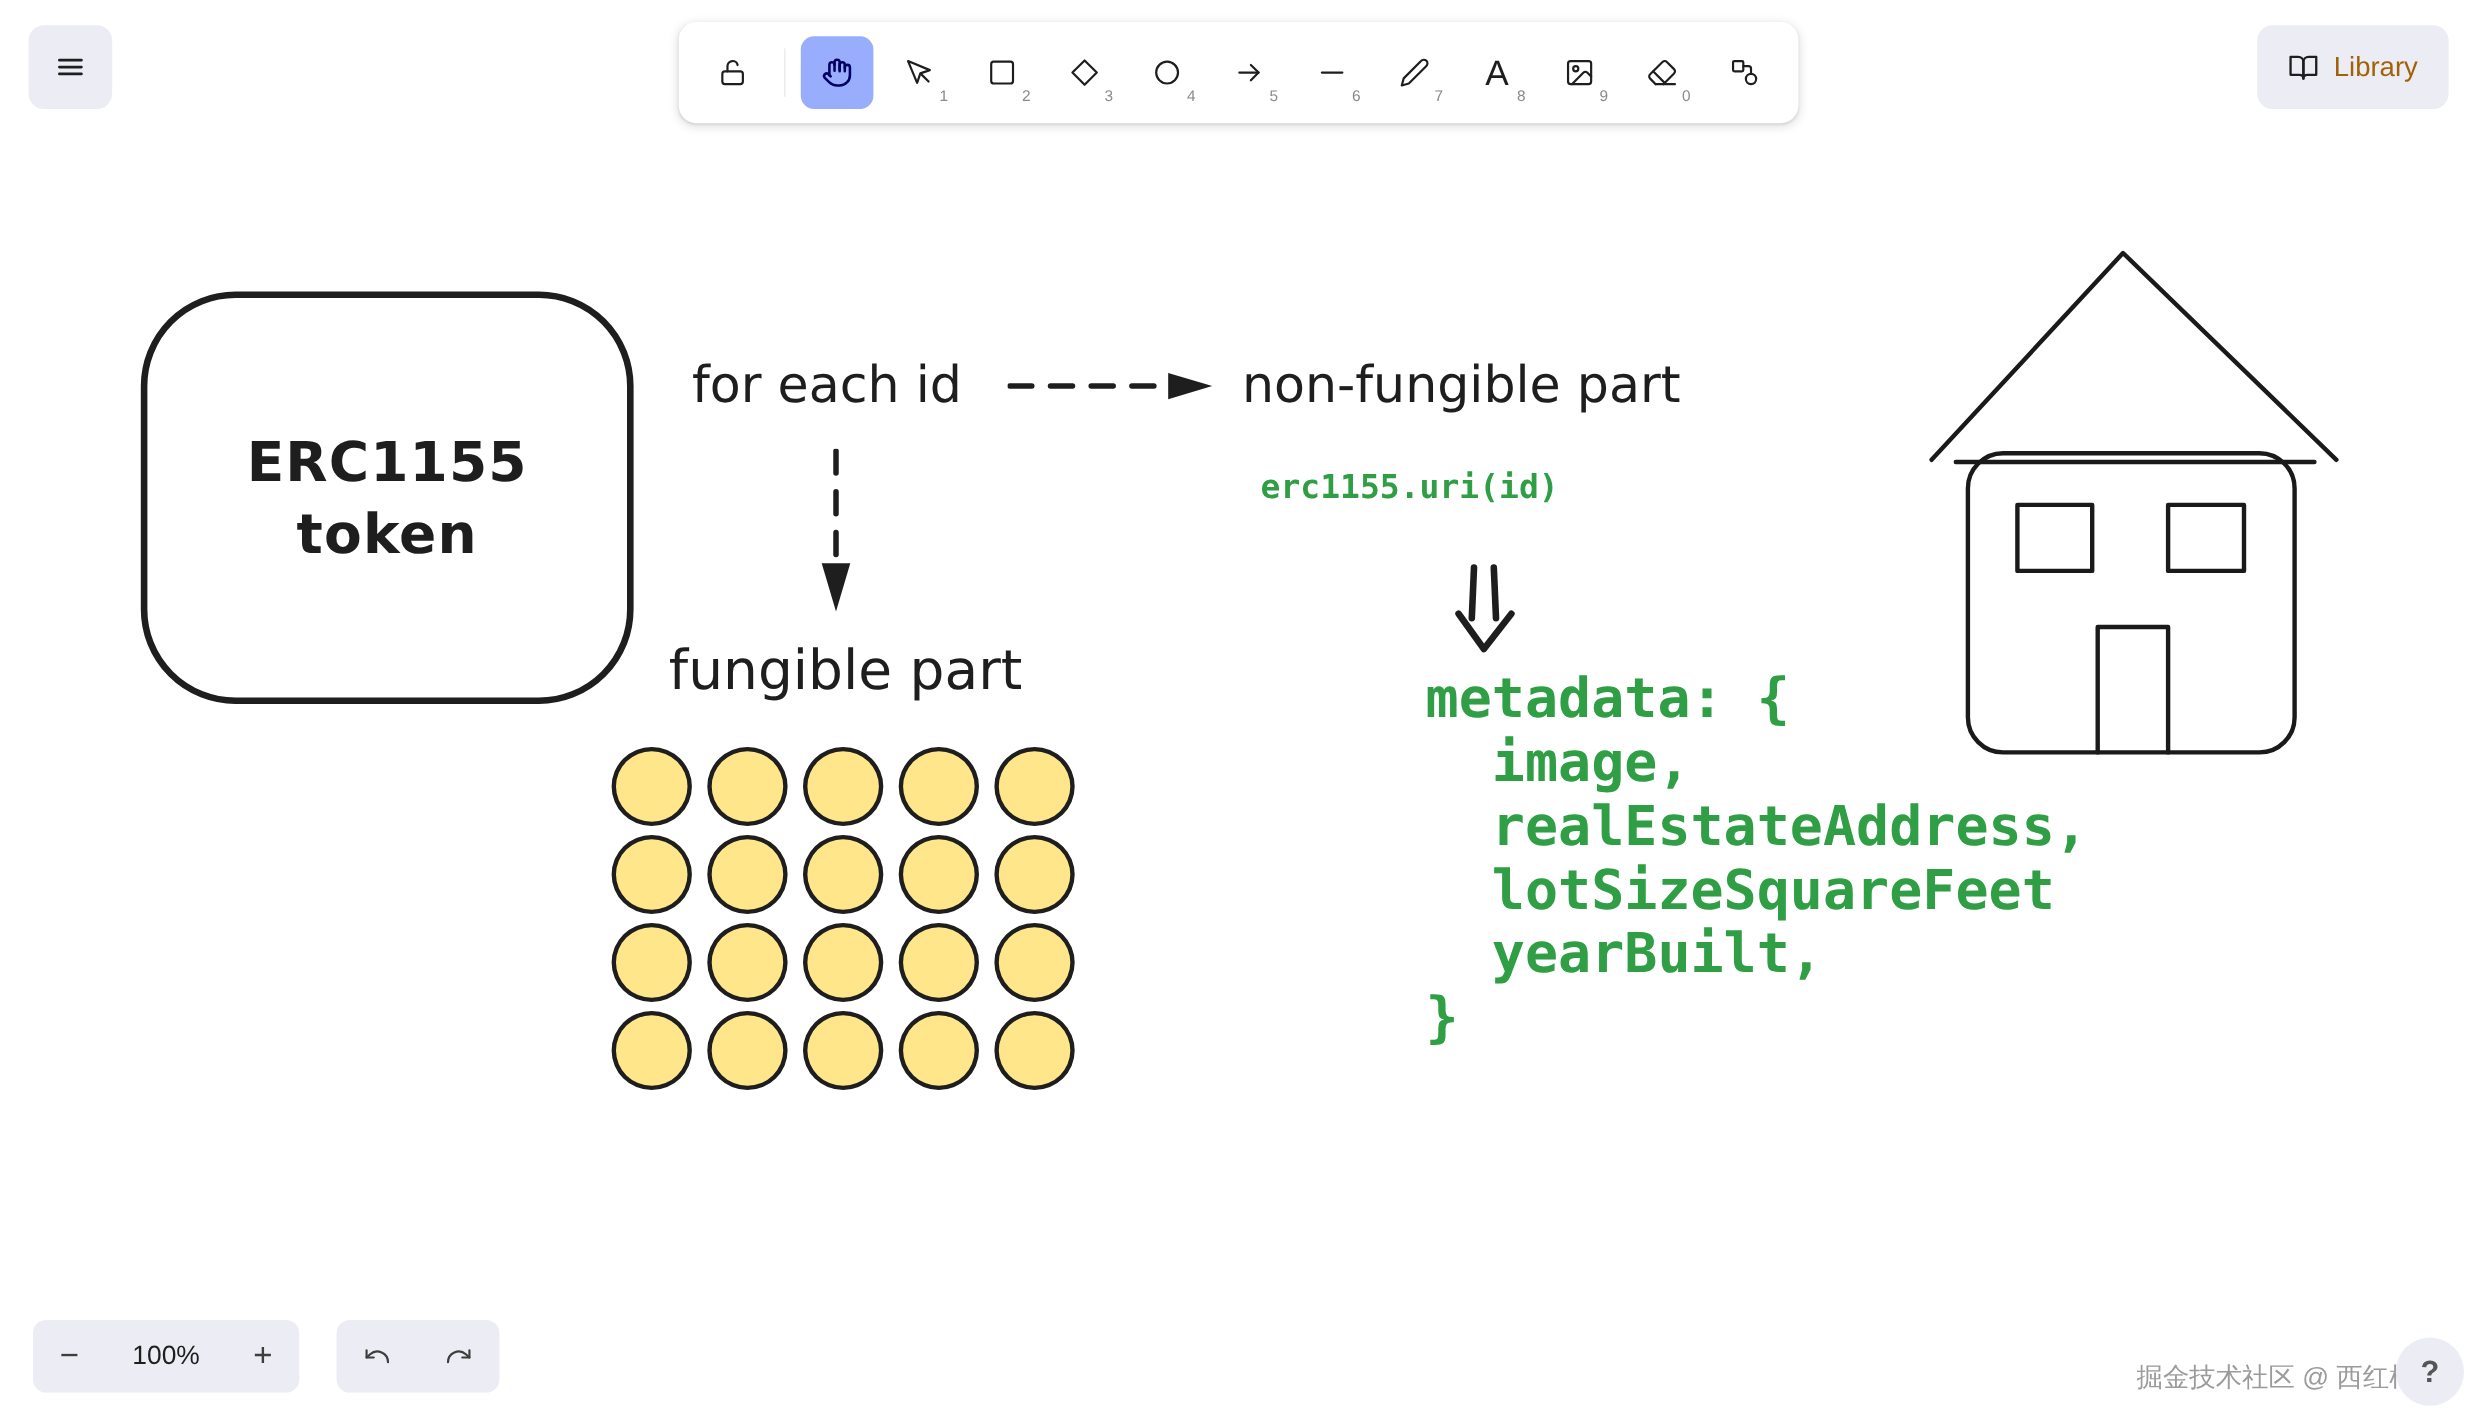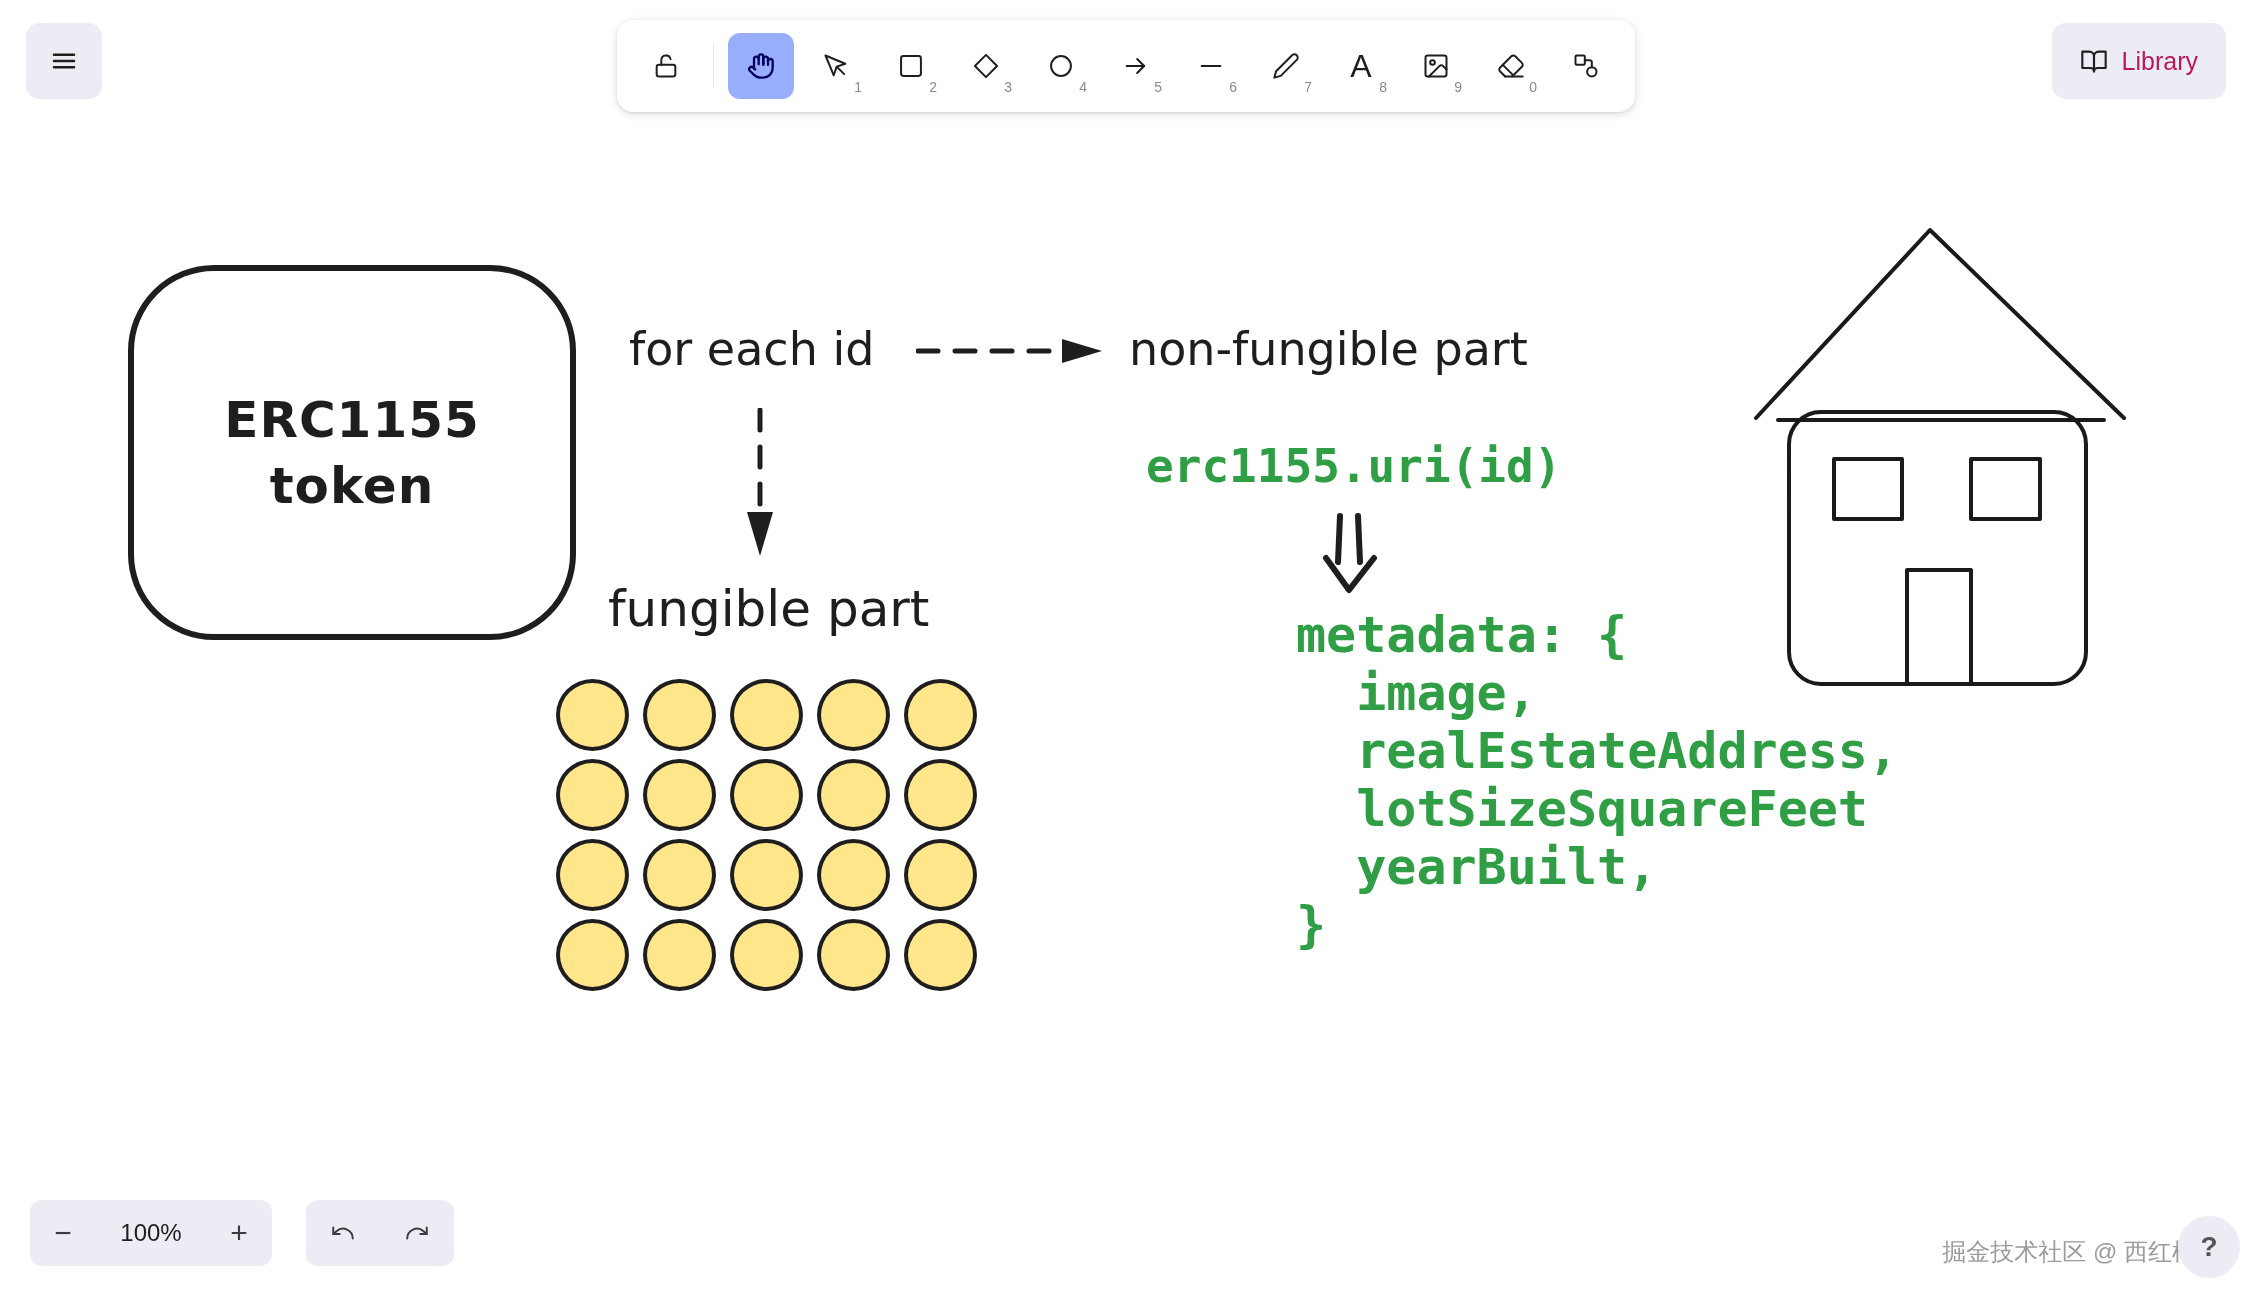--- a/index.html
+++ b/index.html
@@ -43,21 +43,21 @@
     position: absolute; right: 7px; bottom: 4px;
     font-size: 14px; color: #8a8a8a; pointer-events: none;
   }
   .tb-divider { width: 1px; height: 44px; background: #e4e4ec; margin: 0 5px; }
   .a-glyph { font-size: 32px; font-weight: 400; color: #1e1e1e; line-height: 1; }
 
   .library-btn {
     position: absolute; right: 26px; top: 23px; z-index: 20;
     height: 76px; padding: 0 28px; border-radius: 14px;
     display: flex; align-items: center; gap: 14px;
-    font-size: 25px; color: #be185d;
+    font-size: 25px; color: #a16207;
   }
   .library-btn svg { stroke: #1e1e1e; fill: none; stroke-width: 1.8; stroke-linecap: round; stroke-linejoin: round; }
 
   .zoom-bar {
     position: absolute; left: 30px; top: 1200px; z-index: 20;
     height: 66px; display: flex; align-items: center; border-radius: 12px;
   }
   .zoom-bar .zbtn { width: 66px; height: 66px; font-size: 30px; color: #3d3d3d;
     display: flex; align-items: center; justify-content: center; }
   .zoom-label { width: 110px; text-align: center; font-size: 24px; color: #1e1e1e; }
@@ -93,23 +93,23 @@
 
   .lbl-for-each { position: absolute; left: 629px; top: 322px; font-size: 46px; font-weight: 500; text-align: right; }
   .lbl-nonfungible { position: absolute; left: 1129px; top: 322px; font-size: 46px; font-weight: 500; }
   .lbl-fungible { position: absolute; left: 608px; top: 580px; font-size: 50px; font-weight: 500; }
 
   .arrow-right-svg { position: absolute; left: 916px; top: 338px; }
   .arrow-down-svg { position: absolute; left: 740px; top: 408px; }
   .dbl-arrow-svg { position: absolute; left: 1312px; top: 512px; }
 
   .uri-code {
-    position: absolute; left: 1146px; top: 439px;
+    position: absolute; left: 1146px; top: 426px;
     font-family: "DejaVu Sans Mono", monospace; font-weight: bold;
-    font-size: 46px; color: var(--code-green);
+    font-size: 30px; color: var(--code-green);
   }
   .code-block {
     position: absolute; left: 1296px; top: 606px;
     font-family: "DejaVu Sans Mono", monospace; font-weight: bold;
     font-size: 50px; line-height: 58px; color: var(--code-green);
   }
   .code-line { white-space: pre; }
 
   .coin-grid {
     position: absolute; left: 556px; top: 679px;

